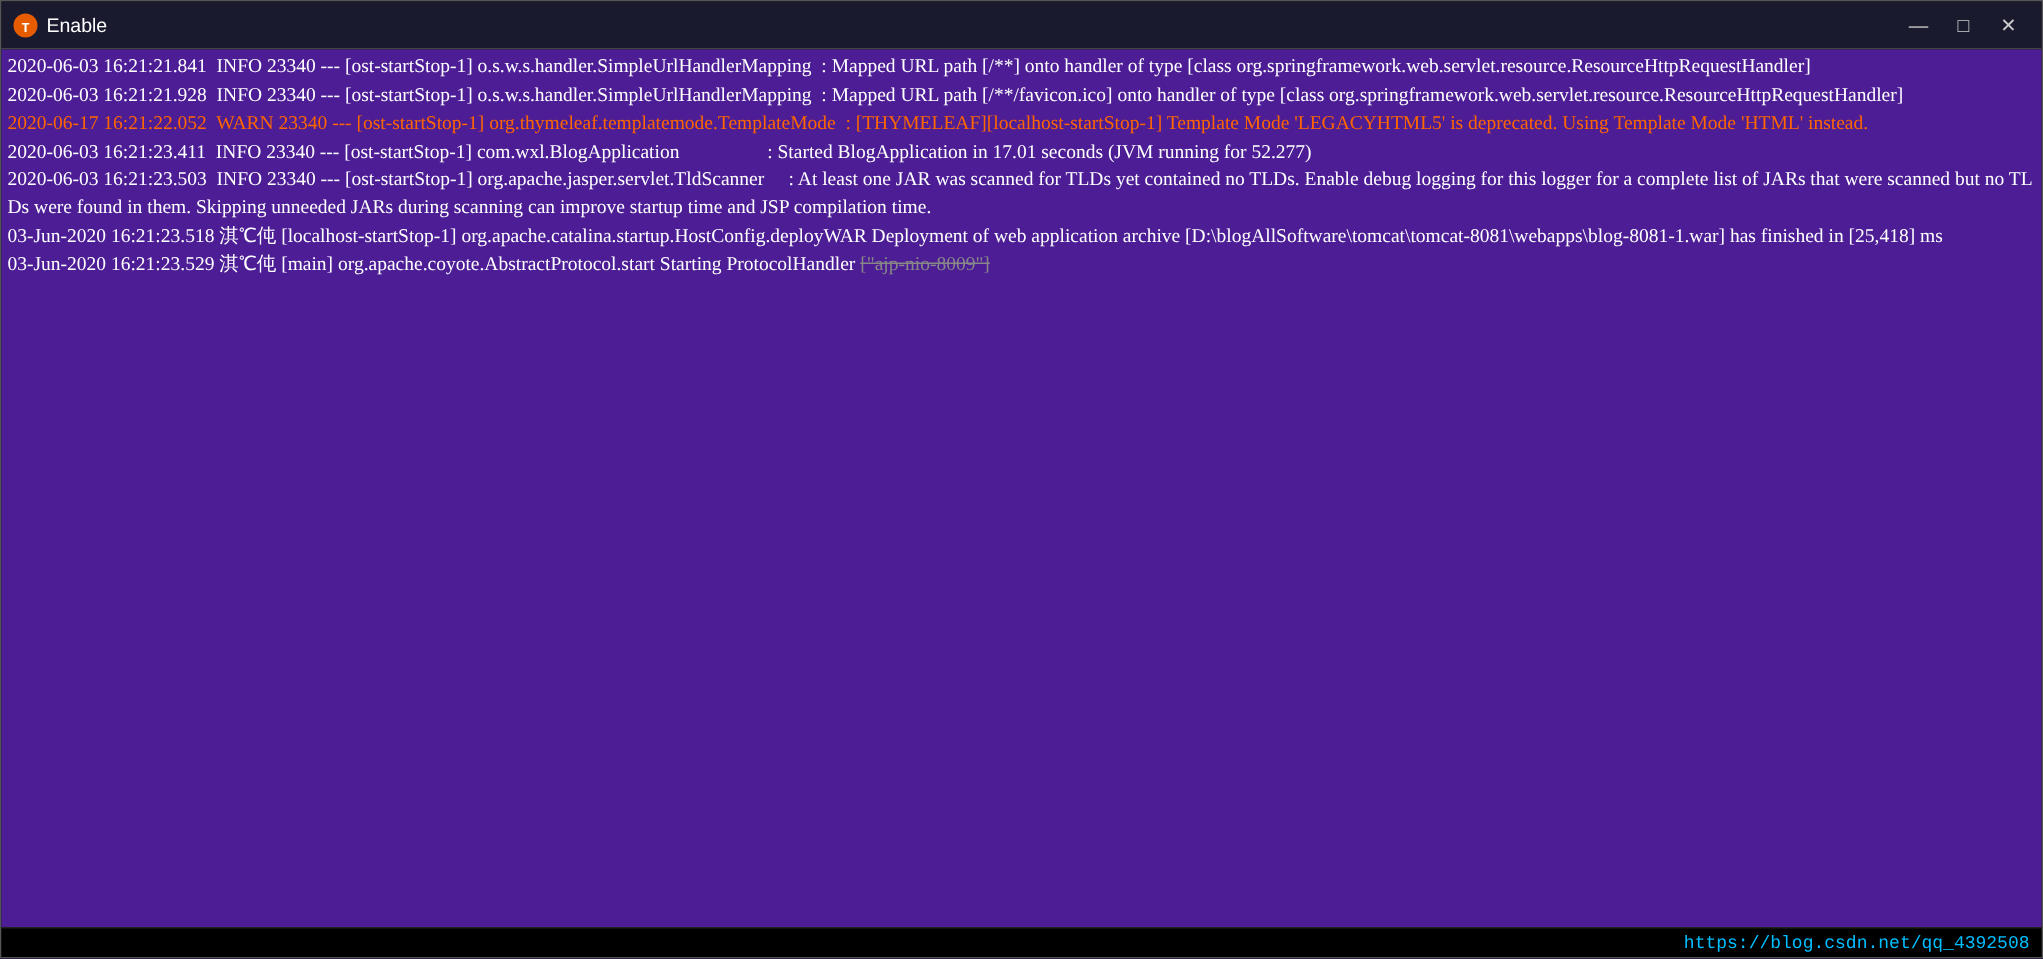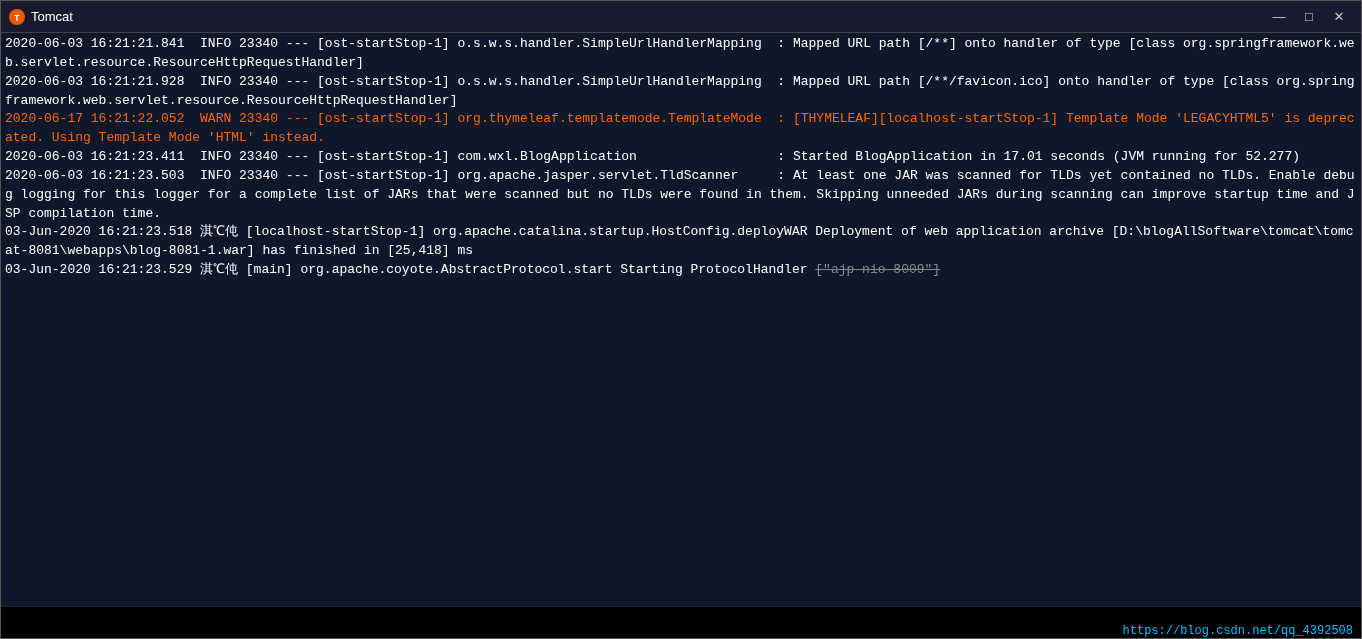--- a/index.html
+++ b/index.html
@@ -70,27 +70,27 @@
       font-size: 13px;
       cursor: pointer;
       display: flex;
       align-items: center;
       justify-content: center;
       font-family: 'Segoe UI', Arial, sans-serif;
     }
 
     .console-area {
       flex: 1;
-      background: #0f172a;
+      background: #4c1d95;
       color: #fff;
       padding: 2px 4px;
       overflow: hidden;
       font-size: 13px;
       line-height: 1.45;
-      font-family: Liberation Mono, monospace;
+      font-family: Liberation Serif, serif;
       position: relative;
     }
 
     .log-line {
       white-space: pre-wrap;
       word-break: break-all;
     }
 
     .log-line.warn {
       color: #ff6600;
@@ -111,23 +111,23 @@
       padding: 0 1px;
     }
 
     .strikethrough {
       text-decoration: line-through;
       color: #888;
     }
 
     .status-bar {
       background: #000;
-      height: 32px;
+      height: 20px;
       display: flex;
-      align-items: flex-end;
+      align-items: center;
       justify-content: flex-end;
       padding: 0 8px;
       border-top: 1px solid #222;
       flex-shrink: 0;
     }
 
     .status-url {
       color: #00bfff;
       font-size: 12px;
       font-family: 'Courier New', Courier, monospace;
@@ -138,21 +138,21 @@
 
 <div class="window">
   <div class="title-bar">
     <div class="title-left">
       <div class="title-icon">
         <svg width="14" height="14" viewBox="0 0 14 14">
           <circle cx="7" cy="7" r="6" fill="#e85c00"></circle>
           <text x="7" y="11" text-anchor="middle" fill="white" font-size="9" font-weight="bold">T</text>
         </svg>
       </div>
-      <span class="title-text">Tomcat</span>
+      <span class="title-text">Enable</span>
     </div>
     <div class="title-buttons">
       <button class="title-btn">—</button>
       <button class="title-btn">□</button>
       <button class="title-btn close">✕</button>
     </div>
   </div>
 
   <div class="console-area">
     <div class="log-line info">2020-06-03 16:21:21.841  INFO 23340 --- [ost-startStop-1] o.s.w.s.handler.SimpleUrlHandlerMapping  : Mapped URL path [/**] onto handler of type [class org.springframework.web.servlet.resource.ResourceHttpRequestHandler]</div>

